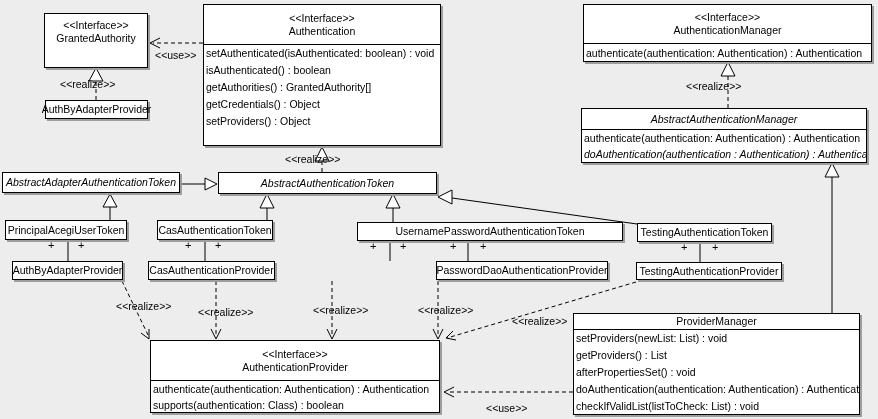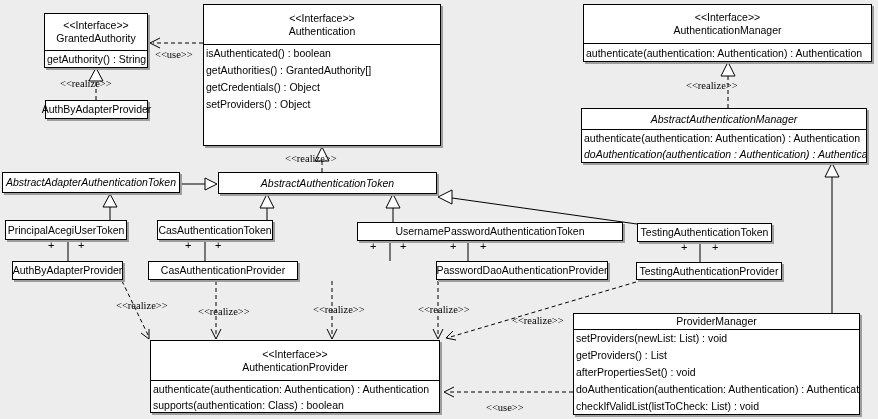--- a/index.html
+++ b/index.html
@@ -7,21 +7,21 @@
   .canvas{position:relative;width:878px;height:419px;background:#ededed;overflow:hidden;
           font-family:"Liberation Sans",sans-serif;color:#000;}
   .canvas svg{position:absolute;left:0;top:0;}
   .cls{position:absolute;background:#fff;border:1px solid #000;box-sizing:border-box;
        box-shadow:2px 2px 0 #9e9e9e;font-size:10.5px;line-height:1.2;}
   .hdr{display:flex;flex-direction:column;justify-content:center;align-items:center;text-align:center;}
   .methods{border-top:1px solid #000;}
   .m{white-space:nowrap;overflow:hidden;padding:0 2px;}
   .one{display:flex;align-items:center;justify-content:center;text-align:center;}
   .italic{font-style:italic;}
-  .elabel{position:absolute;font-size:10.5px;white-space:nowrap;background:transparent;font-family:Liberation Serif, serif;}
+  .elabel{position:absolute;font-size:10.5px;white-space:nowrap;background:transparent;}
   .plus{position:absolute;font-size:11px;}
 </style>
 </head>
 <body>
 
 <div class="canvas">
 
   <svg width="878" height="419" viewBox="0 0 878 419">
 
     <g stroke="#000" fill="none">
@@ -98,35 +98,33 @@
   <span class="plus" style="left:450px;top:240px">+</span>
   <span class="plus" style="left:480px;top:240px">+</span>
   <span class="plus" style="left:681px;top:241px">+</span>
   <span class="plus" style="left:712px;top:241px">+</span>
 
   <div class="cls" style="left:44px;top:13px;width:104px;height:55px">
     <div class="hdr" style="height:36px">
       <div>&lt;&lt;Interface&gt;&gt;</div>
       <div>GrantedAuthority</div>
     </div>
-    <div class="methods">
-      <div class="m" style="line-height:16px">getAuthority() : String</div>
-    </div>
   </div>
 
   <div class="cls one" style="left:45px;top:100px;width:103px;height:19px">
     <div>AuthByAdapterProvider</div>
   </div>
 
   <div class="cls" style="left:203px;top:4px;width:238px;height:142px">
     <div class="hdr" style="height:39px">
       <div>&lt;&lt;Interface&gt;&gt;</div>
       <div>Authentication</div>
     </div>
     <div class="methods">
+      <div class="m" style="line-height:17px">setAuthenticated(isAuthenticated: boolean) : void</div>
       <div class="m" style="line-height:17px">isAuthenticated() : boolean</div>
       <div class="m" style="line-height:17px">getAuthorities() : GrantedAuthority[]</div>
       <div class="m" style="line-height:17px">getCredentials() : Object</div>
       <div class="m" style="line-height:17px">setProviders() : Object</div>
     </div>
   </div>
 
   <div class="cls" style="left:583px;top:4px;width:289px;height:58px">
     <div class="hdr" style="height:38px">
       <div>&lt;&lt;Interface&gt;&gt;</div>
@@ -168,21 +166,21 @@
   </div>
 
   <div class="cls one" style="left:637px;top:223px;width:135px;height:19px">
     <div>TestingAuthenticationToken</div>
   </div>
 
   <div class="cls one" style="left:12px;top:261px;width:111px;height:19px">
     <div>AuthByAdapterProvider</div>
   </div>
 
-  <div class="cls one" style="left:148px;top:261px;width:150px;height:19px">
+  <div class="cls one" style="left:148px;top:261px;width:127px;height:19px">
     <div>CasAuthenticationProvider</div>
   </div>
 
 
   <div class="cls one" style="left:436px;top:261px;width:172px;height:19px">
     <div>PasswordDaoAuthenticationProvider</div>
   </div>
 
   <div class="cls one" style="left:636px;top:262px;width:146px;height:18px">
     <div>TestingAuthenticationProvider</div>

